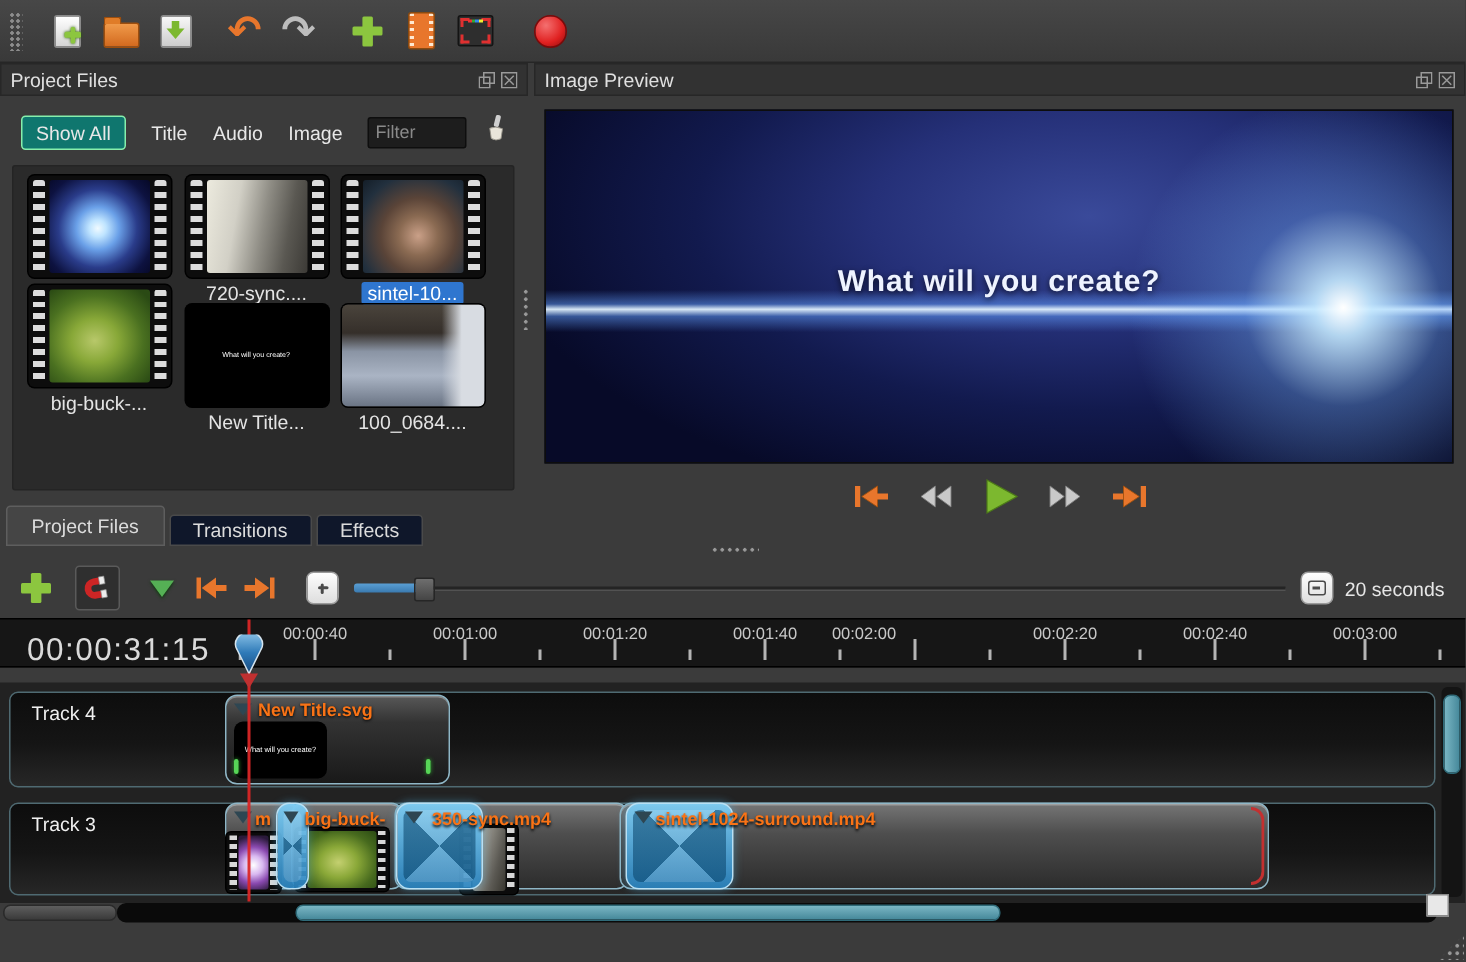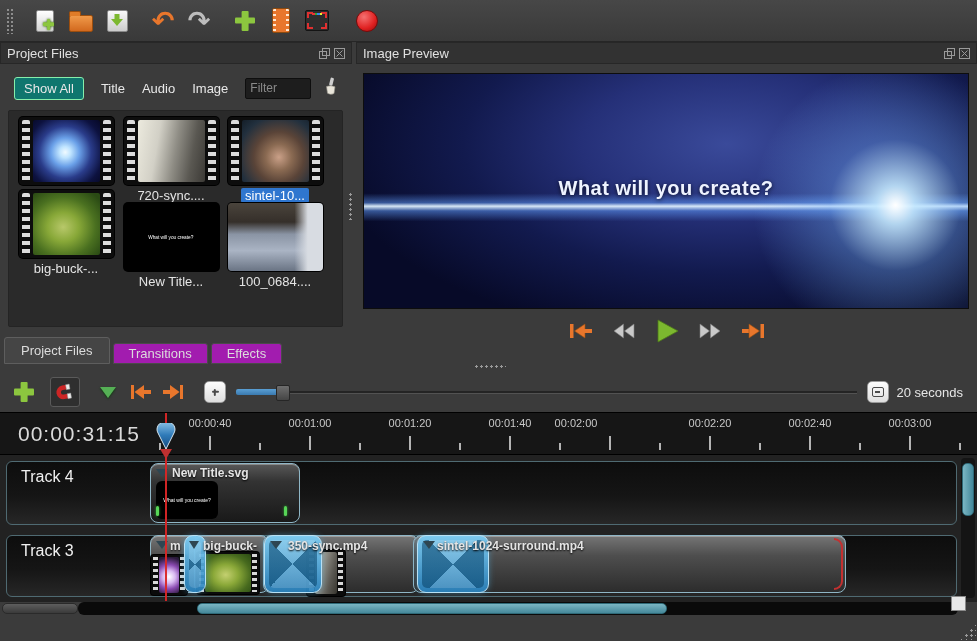--- a/index.html
+++ b/index.html
@@ -83,21 +83,21 @@
     background-image:
       radial-gradient(circle at 88% 56%,#ffffff 0%,rgba(195,232,255,.9) 3.5%,rgba(120,180,255,.35) 12%,rgba(0,0,0,0) 26%),
       linear-gradient(to bottom,rgba(0,0,0,0) 51%,rgba(100,160,255,.5) 55%,rgba(225,242,255,.95) 56.5%,rgba(100,160,255,.5) 58.5%,rgba(0,0,0,0) 63%),
       radial-gradient(ellipse 75% 95% at 60% 30%,#3a4a9a 0%,#253078 32%,#121a4e 58%,#070a28 88%)}
   .vtext{position:absolute;left:0;right:0;top:44%;text-align:center;font-size:20px;font-weight:bold;
     color:#eef3ff;text-shadow:0 1px 4px rgba(0,0,0,.7);letter-spacing:.5px}
   .pcontrols{position:absolute;left:0;right:0;top:276px;display:flex;justify-content:center;align-items:center;gap:13px}
   .pbtn{display:flex;align-items:center;justify-content:center;width:30px;height:26px}
   
   .dock{left:4px;top:337px;display:flex;align-items:flex-end}
-  .dtab{font-size:13px;padding:2px 15px;border:1px solid #4a4a4a;background:#a21caf;color:#dcdcdc;
+  .dtab{font-size:13px;padding:2px 15px;border:1px solid #4a4a4a;background:#0f172a;color:#dcdcdc;
     border-radius:3px 3px 0 0;margin-right:3px}
   .dtab.active{background:#454545;border-color:#5e5e5e;padding:5px 16px}
   
   .vdots{width:5px;height:28px;background:radial-gradient(circle,#9a9a9a 1px,transparent 1.3px);background-size:5px 5px}
   .hdots{width:32px;height:5px;background:radial-gradient(circle,#9a9a9a 1px,transparent 1.3px);background-size:5px 5px}
   
   .ttoolbar{left:0;top:372px;width:977px;height:40px;display:flex;align-items:center;box-sizing:border-box;padding:0 8px}
   .magframe{width:28px;height:28px;background:#2f2f2f;border:1px solid #5a5a5a;border-radius:3px;
     display:flex;align-items:center;justify-content:center}
   .tri-dn{width:0;height:0;border-left:8px solid transparent;border-right:8px solid transparent;
@@ -107,38 +107,38 @@
   .zinner{width:10px;height:8px;border:1.5px solid #4a4a4a;border-radius:2px;display:flex;align-items:center;justify-content:center}
   .zminus{width:5px;height:2px;background:#4a4a4a}
   .zplus{color:#4a4a4a;width:7px;height:7px}
   .slider{flex:1;height:18px;position:relative;margin:0 10px}
   .sl-track{position:absolute;left:0;right:0;top:8px;height:2px;background:#242424;box-shadow:0 1px 0 rgba(255,255,255,.12)}
   .sl-fill{position:absolute;left:0;top:6px;width:42px;height:6px;background:linear-gradient(#5a9fd4,#3a7ab0);border-radius:2px}
   .sl-handle{position:absolute;left:40px;top:2px;width:12px;height:14px;background:linear-gradient(#6e6e6e,#454545);
     border:1px solid #262626;border-radius:2px}
   .zoomlabel{font-size:13px;color:#e6e6e6;margin:0 6px 0 8px;white-space:nowrap}
   
-  .ruler{left:0;top:412px;width:977px;height:43px;background:#161616;border-top:1px solid #000;border-bottom:1px solid #000;box-sizing:border-box}
+  .ruler{left:0;top:412px;width:977px;height:33px;background:#161616;border-top:1px solid #000;border-bottom:1px solid #000;box-sizing:border-box}
   .rtime{position:absolute;left:18px;top:9px;font-size:21px;color:#dadada;letter-spacing:1px}
   .rlabel{position:absolute;top:4px;font-size:11px;color:#c8c8c8;transform:translateX(-50%);white-space:nowrap}
   .ticks{position:absolute;left:159px;right:0;bottom:4px;height:14px;
     background-image:linear-gradient(to right,#b4b4b4 0,#b4b4b4 2px,transparent 2px),
                      linear-gradient(to right,#b4b4b4 0,#b4b4b4 2px,transparent 2px);
     background-size:100px 14px,100px 7px;background-position:50px top,0 bottom;background-repeat:repeat-x}
   
   .tracks{left:0;top:455px;width:977px;height:147px;background:#222;overflow:hidden}
   .trackrow{position:absolute;left:6px;width:951px;border:1px solid #4f6a72;border-radius:6px;
     background:linear-gradient(180deg,#0d0d0d,#151515 55%,#272727);box-sizing:border-box}
-  .tname{position:absolute;left:14px;top:6px;font-size:16px;color:#f0f0f0}
+  .tname{position:absolute;left:14px;top:6px;font-size:13px;color:#f0f0f0}
   .clip{position:absolute;border:1px solid #8fb6c6;border-radius:8px;box-sizing:border-box;
     background:linear-gradient(180deg,#757575 0%,#4e4e4e 35%,#2c2c2c 100%);box-shadow:inset 0 1px 0 rgba(255,255,255,.3)}
   .clip.dark{background:linear-gradient(180deg,#585858 0%,#333 30%,#191919 100%)}
   .chev{position:absolute;width:0;height:0;border-left:6px solid transparent;border-right:6px solid transparent;
     border-top:8px solid #2e4652;top:5px;left:5px}
-  .cliplbl{position:absolute;font-size:12px;font-weight:bold;color:#e5e5e5;text-shadow:0 1px 2px #000;white-space:nowrap;z-index:6}
+  .cliplbl{position:absolute;font-size:12px;font-weight:bold;color:#f97316;text-shadow:0 1px 2px #000;white-space:nowrap;z-index:6}
   .gmark{position:absolute;width:3px;height:10px;background:#57d657;border-radius:2px;bottom:6px;box-shadow:0 0 3px #2fa32f}
   .mfilm{position:absolute;background:#0b0b0b;border-radius:3px;box-shadow:0 0 0 1px #000;z-index:2}
   .mfilm::before,.mfilm::after{content:"";position:absolute;top:2px;bottom:2px;width:5px;
     background:repeating-linear-gradient(to bottom,#d8d8d8 0 3px,#0b0b0b 3px 6px)}
   .mfilm::before{left:2px}.mfilm::after{right:2px}
   .mscene{position:absolute;left:8px;right:8px;top:2px;bottom:2px;border-radius:2px}
   .ms-massive{background:radial-gradient(circle at 50% 55%,#fff 0%,#d8b8f0 28%,#8a4ab0 55%,#2a1a3a 88%)}
   .ms-buck{background:radial-gradient(ellipse at 45% 55%,#c4d070 0%,#8aa838 35%,#476a1e 70%,#2a4a14 100%)}
   .ms-sync{background:linear-gradient(105deg,#b8b6ae 0%,#8a8880 40%,#5a5852 70%,#38362f 100%)}
   .trans{position:absolute;top:80px;height:58px;border:1px solid #b8e0f4;border-radius:9px;z-index:4;box-sizing:border-box;

